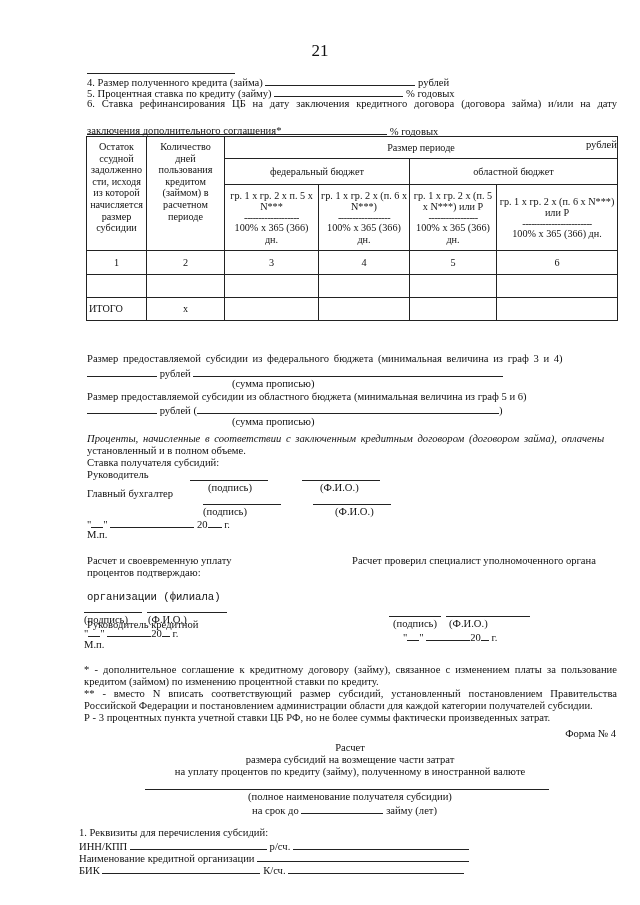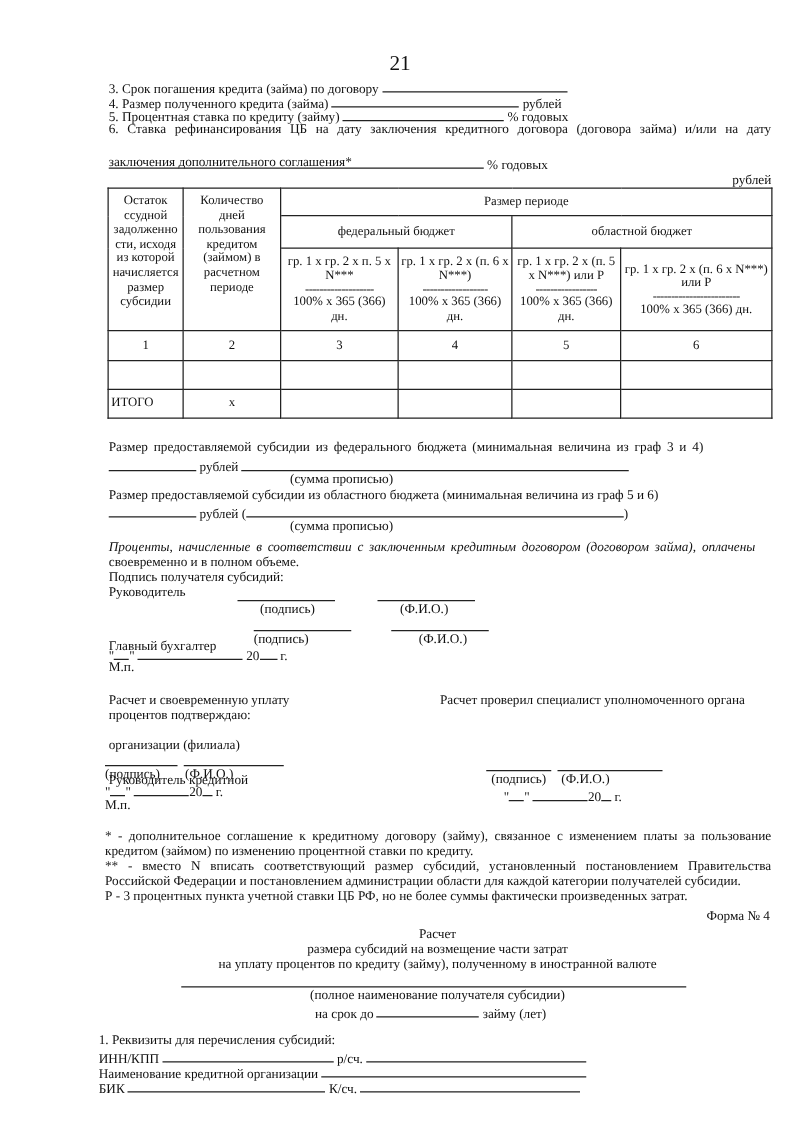--- a/index.html
+++ b/index.html
@@ -2,34 +2,33 @@
 <html><head>
 <meta charset="utf-8">
 <style>
   html,body{margin:0;padding:0;background:#fff;}
   body{width:640px;height:905px;position:relative;overflow:hidden;
        font-family:"Liberation Serif","DejaVu Serif",serif;color:#111;font-size:10.6px;line-height:12.6px;}
   .abs{position:absolute;white-space:nowrap;}
   .u{display:inline-block;border-bottom:1px solid #222;height:10px;vertical-align:baseline;}
   .pagenum{left:0;width:640px;text-align:center;top:41px;font-size:17px;line-height:20px;}
   .line{position:absolute;border-top:1px solid #222;height:0;}
-  table.sub{position:absolute;left:86px;top:150px;width:531px;border-collapse:collapse;table-layout:fixed;padding-left:36px;}
+  table.sub{position:absolute;left:86px;top:136px;width:531px;border-collapse:collapse;table-layout:fixed;padding-left:36px;}
   table.sub td{border:1px solid #222;text-align:center;vertical-align:middle;padding:0 2px;font-size:10.2px;line-height:11.6px;}
   table.sub td.top{vertical-align:top;padding-top:4px;}
   .dash{display:block;letter-spacing:-0.5px;line-height:9px;}
   .center{text-align:center;}
   .just{text-align:justify;text-align-last:justify;}
 </style>
 </head>
 <body>
 
 <div class="abs pagenum">21</div>
 
 <div class="abs" style="left:87px;top:63px;">
-  <span>3. Срок погашения кредита (займа) по договору</span>
   <span class="u" style="width:148px;"></span>
 </div>
 <div class="abs" style="left:87px;top:75px;">
   <span>4. Размер полученного кредита (займа)</span>
   <span class="u" style="width:150px;"></span>
   <span>рублей</span>
 </div>
 <div class="abs" style="left:87px;top:86px;">
   <span>5. Процентная ставка по кредиту (займу)</span>
   <span class="u" style="width:129px;"></span>
@@ -119,44 +118,44 @@
 </div>
 <div class="abs" style="left:232px;top:378px;">(сумма прописью)</div>
 <div class="abs" style="left:87px;top:391px;">Размер предоставляемой субсидии из областного бюджета (минимальная величина из граф 5 и 6)</div>
 <div class="abs" style="left:87px;top:403px;">
   <span class="u" style="width:70px;"></span>
   <span>рублей (</span><span class="u" style="width:302px;"></span><span>)</span>
 </div>
 <div class="abs" style="left:232px;top:416px;">(сумма прописью)</div>
 
 <div class="abs" style="left:87px;top:433px;word-spacing:2px;font-style:italic;">Проценты, начисленные в соответствии с заключенным кредитным договором (договором займа), оплачены</div>
-<div class="abs" style="left:87px;top:445px;">своевременно и в полном объеме.</div>
-<div class="abs" style="left:87px;top:457px;">Подпись получателя субсидий:</div>
+<div class="abs" style="left:87px;top:445px;">установленный и в полном объеме.</div>
+<div class="abs" style="left:87px;top:457px;">Ставка получателя субсидий:</div>
 <div class="abs" style="left:87px;top:469px;">Руководитель</div>
 <div class="line" style="left:190px;top:480px;width:78px;"></div>
 <div class="line" style="left:302px;top:480px;width:78px;"></div>
 <div class="abs" style="left:208px;top:482px;">(подпись)</div>
 <div class="abs" style="left:320px;top:482px;">(Ф.И.О.)</div>
-<div class="abs" style="left:87px;top:512px;text-align:center;">Главный бухгалтер</div>
+<div class="abs" style="left:87px;top:488px;text-align:center;">Главный бухгалтер</div>
 <div class="line" style="left:203px;top:504px;width:78px;"></div>
 <div class="line" style="left:313px;top:504px;width:78px;"></div>
 <div class="abs" style="left:203px;top:506px;">(подпись)</div>
 <div class="abs" style="left:335px;top:506px;">(Ф.И.О.)</div>
 <div class="abs" style="left:87px;top:517px;">
   <span>"</span><span class="u" style="width:12px;"></span><span>"</span>
   <span class="u" style="width:84px;"></span>
   <span>20</span><span class="u" style="width:14px;"></span>
   <span>г.</span>
 </div>
 <div class="abs" style="left:87px;top:529px;">М.п.</div>
 
 <div class="abs" style="left:87px;top:555px;">Расчет и своевременную уплату</div>
 <div class="abs" style="left:87px;top:567px;">процентов подтверждаю:</div>
 <div class="abs" style="left:87px;top:579px;margin-top:40px;">Руководитель кредитной</div>
-<div class="abs" style="left:87px;top:591px;">организации (филиала)</div>
+<div class="abs" style="left:87px;top:591px;font-family:Liberation Mono, monospace;">организации (филиала)</div>
 <div class="line" style="left:84px;top:612px;width:58px;"></div>
 <div class="line" style="left:147px;top:612px;width:80px;"></div>
 <div class="abs" style="left:84px;top:614px;">(подпись)</div>
 <div class="abs" style="left:148px;top:614px;">(Ф.И.О.)</div>
 <div class="abs" style="left:84px;top:626px;">
   <span>"</span><span class="u" style="width:12px;"></span><span>"</span>
   <span class="u" style="width:44px;"></span><span>20</span><span class="u" style="width:8px;"></span>
   <span>г.</span>
 </div>
 <div class="abs" style="left:84px;top:639px;">М.п.</div>

